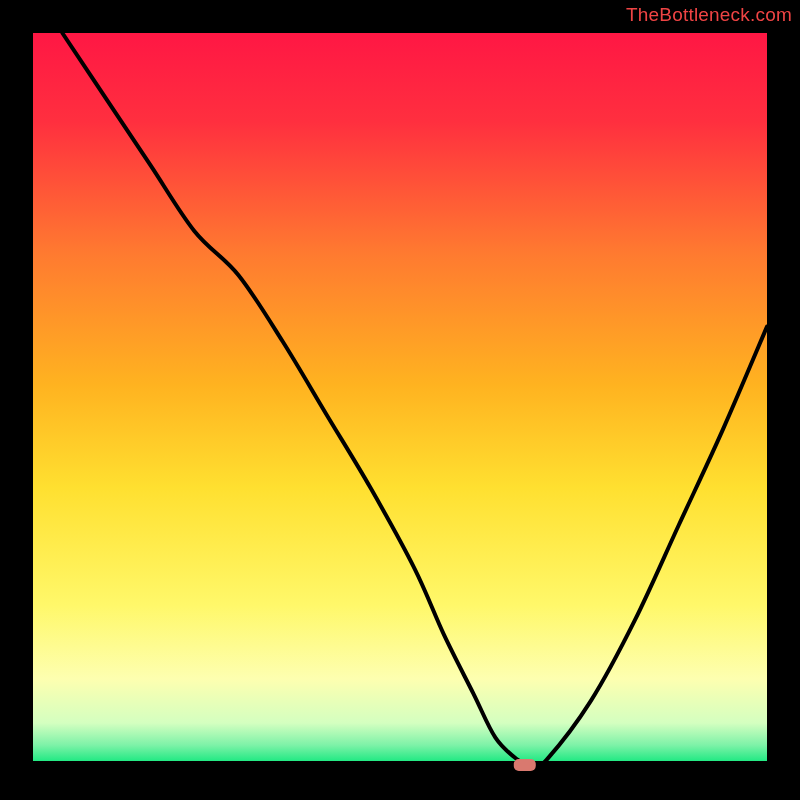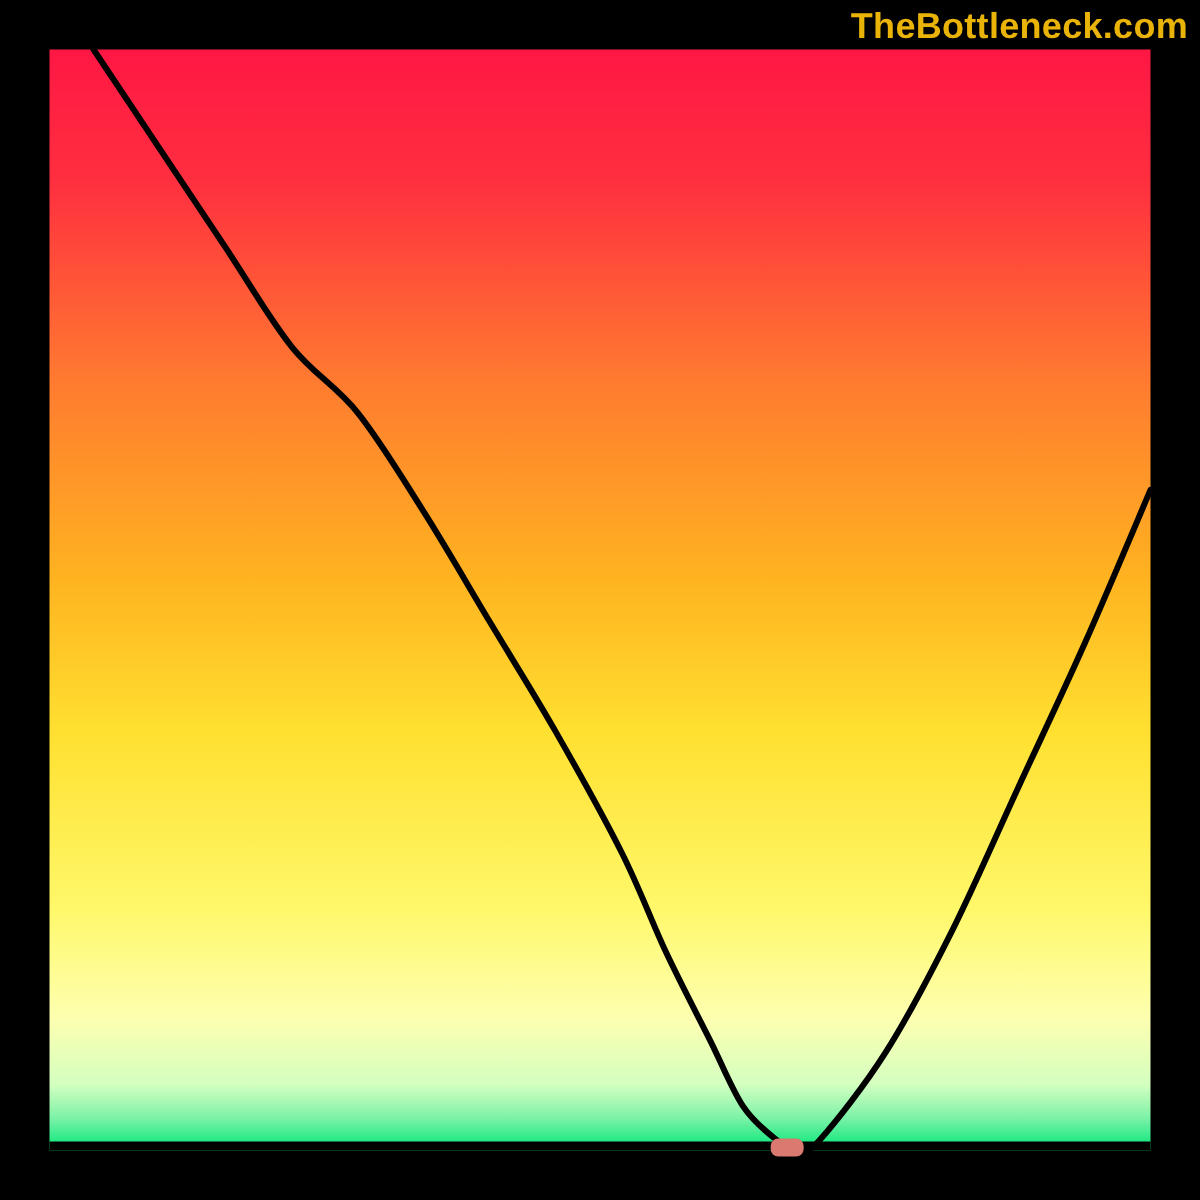--- a/index.html
+++ b/index.html
@@ -13,23 +13,23 @@
   .chart-container {
     position: relative;
     width: 800px;
     height: 800px;
   }
   .watermark {
     position: absolute;
     top: 4px;
     right: 8px;
     font-family: Arial, Helvetica, sans-serif;
-    font-size: 24px;
-    font-weight: 700;
-    color: #eab308;
+    font-size: 19px;
+    font-weight: 400;
+    color: #ef4444;
     letter-spacing: 0.2px;
     z-index: 10;
   }
   svg {
     display: block;
   }
 </style>
 </head>
 <body>
 

